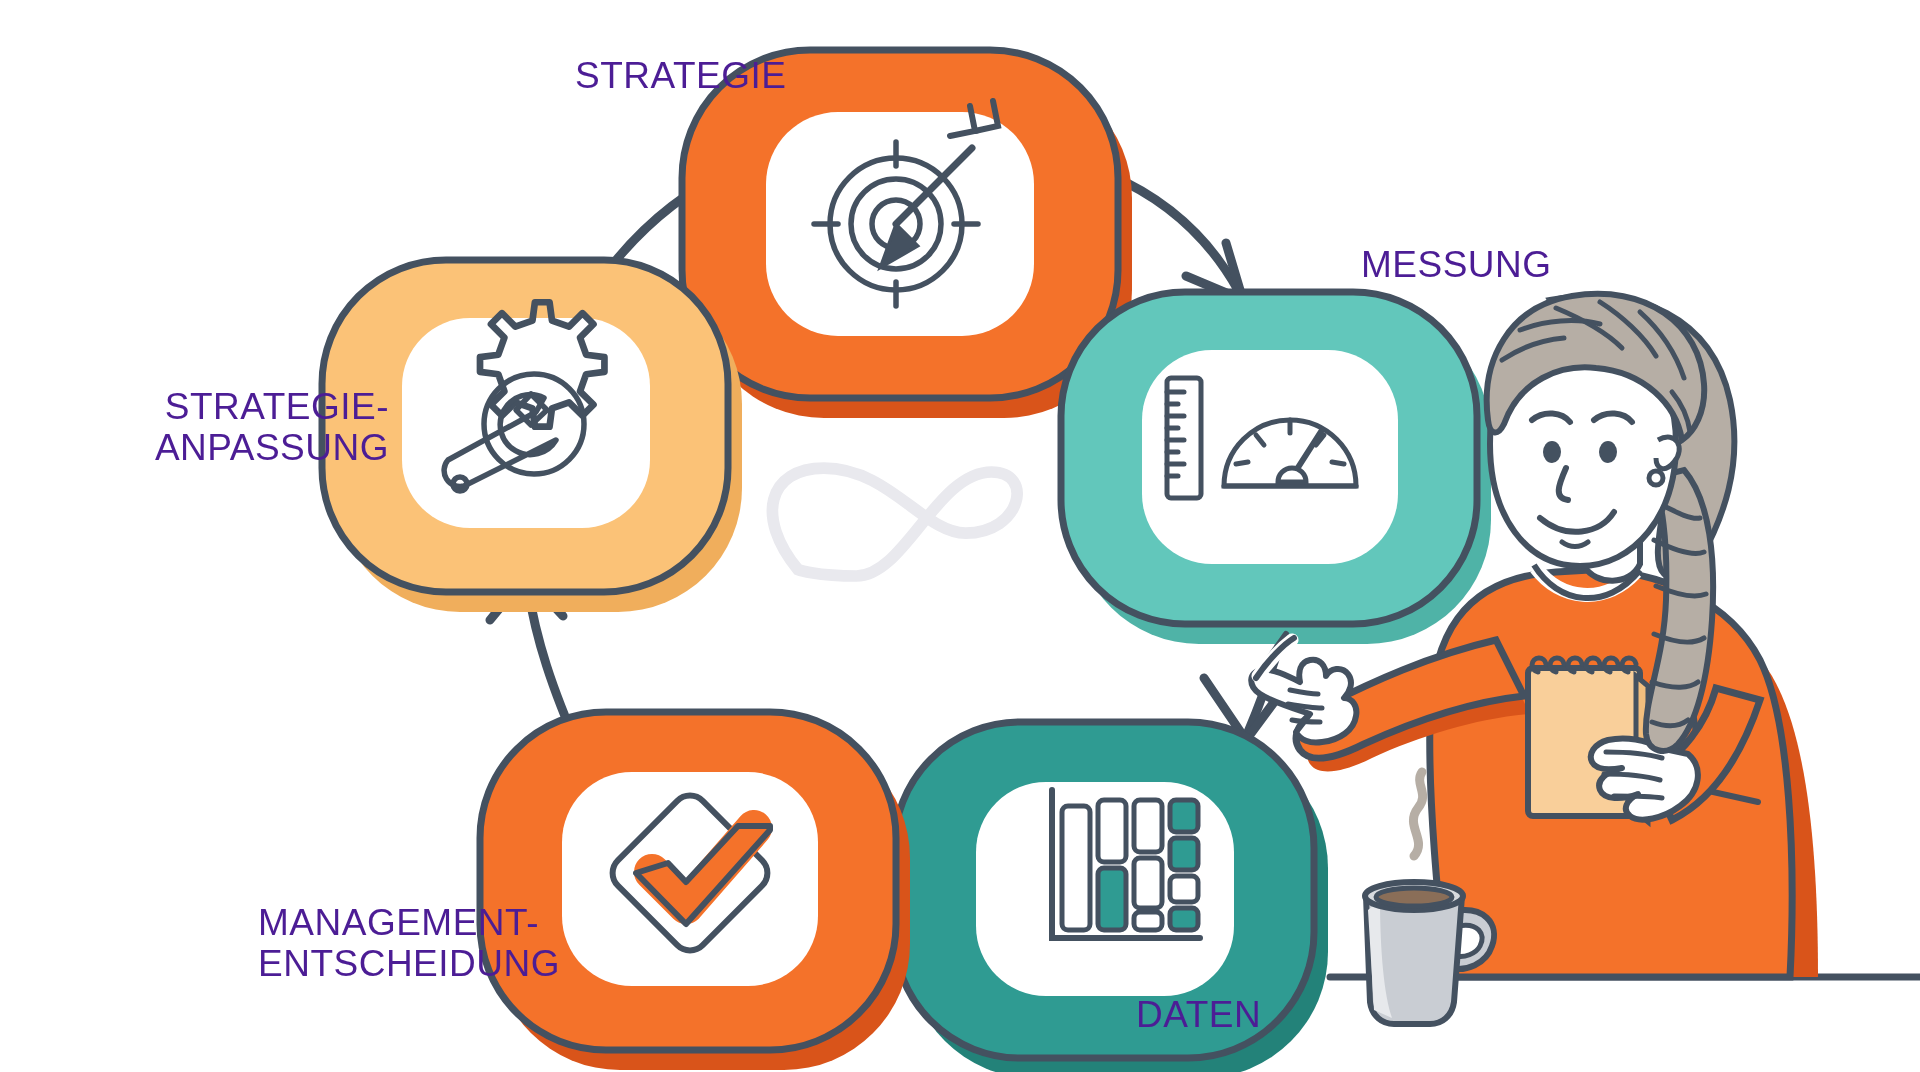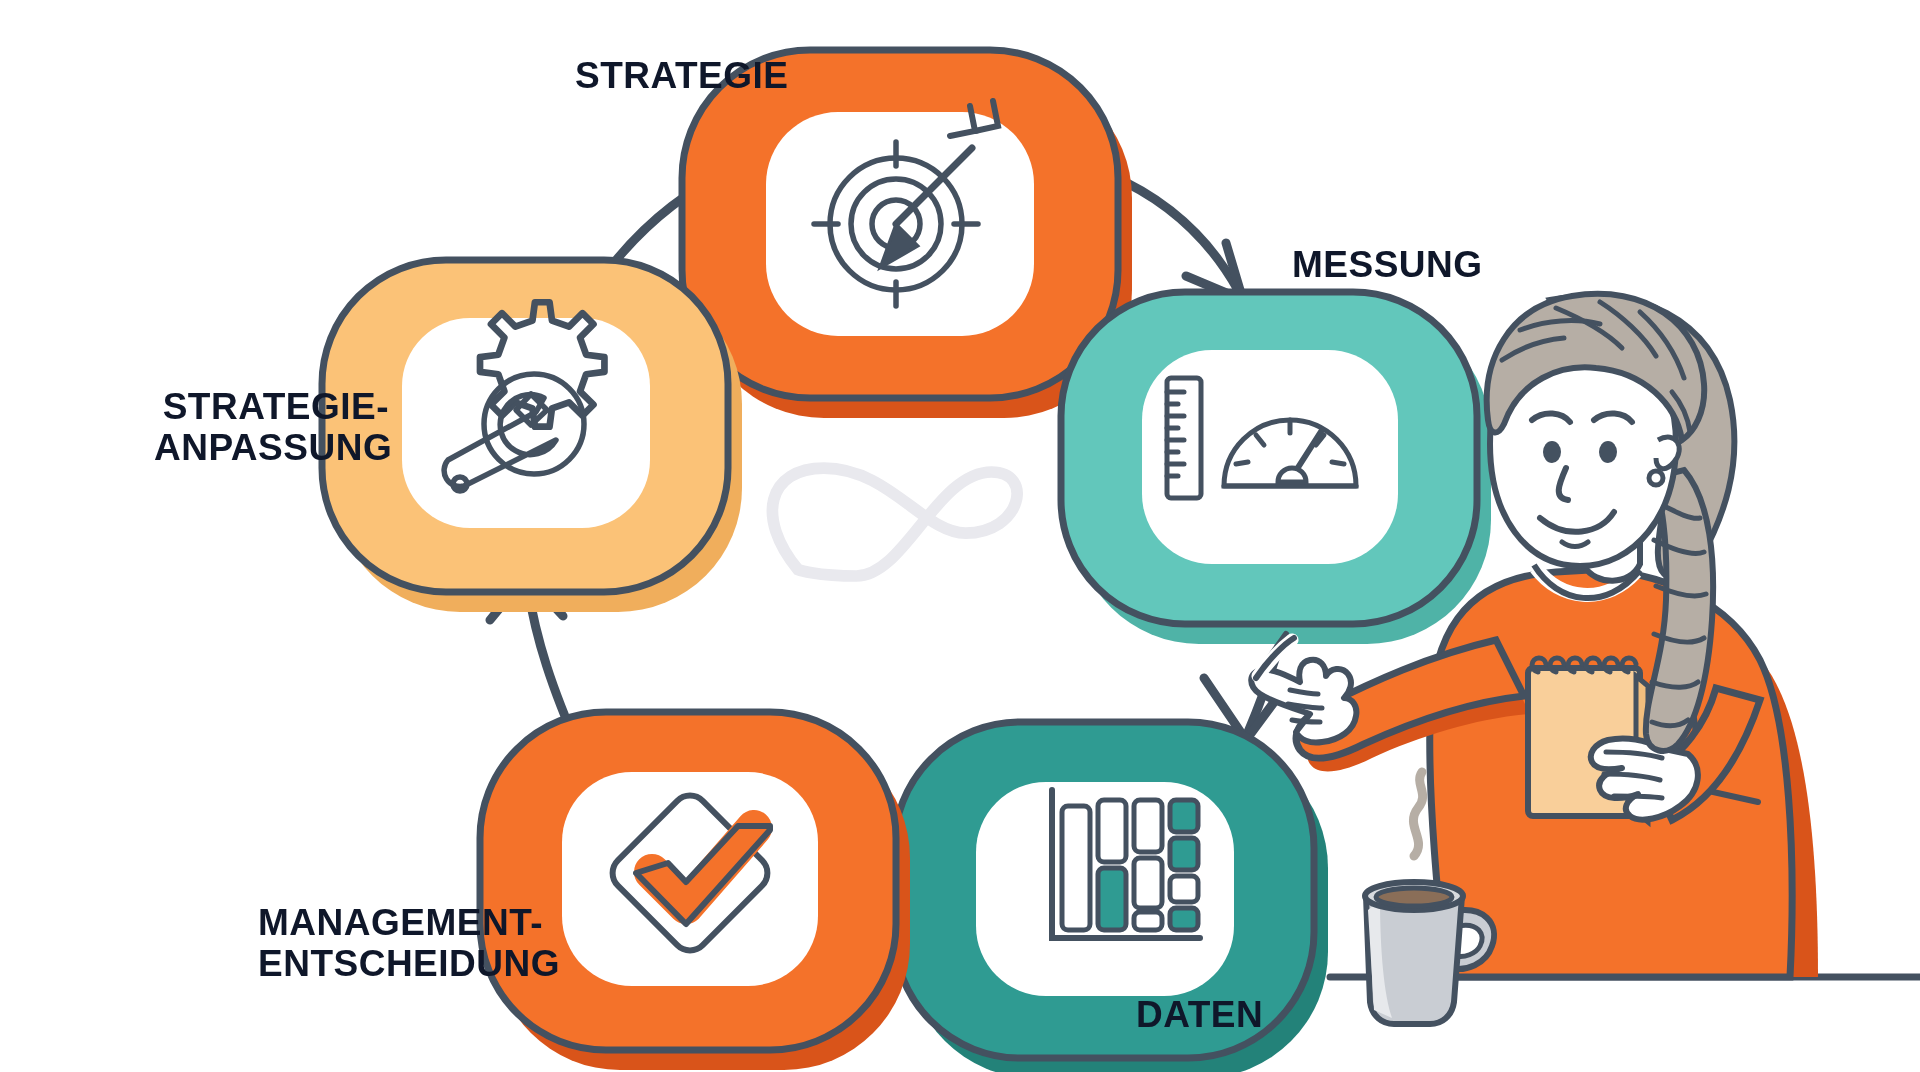--- a/index.html
+++ b/index.html
@@ -8,30 +8,30 @@
     width:1920px;height:1072px;
     background:#ffffff;
     font-family:"Liberation Sans","DejaVu Sans",sans-serif;
     overflow:hidden;
     position:relative;
   }
   #stage{position:absolute;inset:0;width:1920px;height:1072px;}
   svg#scene{position:absolute;left:0;top:0;width:1920px;height:1072px;display:block;}
   .lbl{
     position:absolute;
-    color:#0f172a;
-    font-weight:700;
+    color:#4c1d95;
+    font-weight:400;
     font-size:37px;
     letter-spacing:0.5px;
     line-height:1.12;
     white-space:pre-line;
     user-select:none;
   }
   #lbl-strategie{left:575px;top:55px;}
-  #lbl-messung{left:1292px;top:244px;}
+  #lbl-messung{left:1361px;top:244px;}
   #lbl-anpassung{left:154px;top:386px;text-align:right;width:235px;}
   #lbl-entscheidung{left:258px;top:902px;text-align:left;width:320px;}
   #lbl-daten{left:1136px;top:994px;}
 </style>
 </head>
 <body>
 
 <div id="stage">
 
   <svg id="scene" viewBox="0 0 1920 1072" xmlns="http://www.w3.org/2000/svg">

